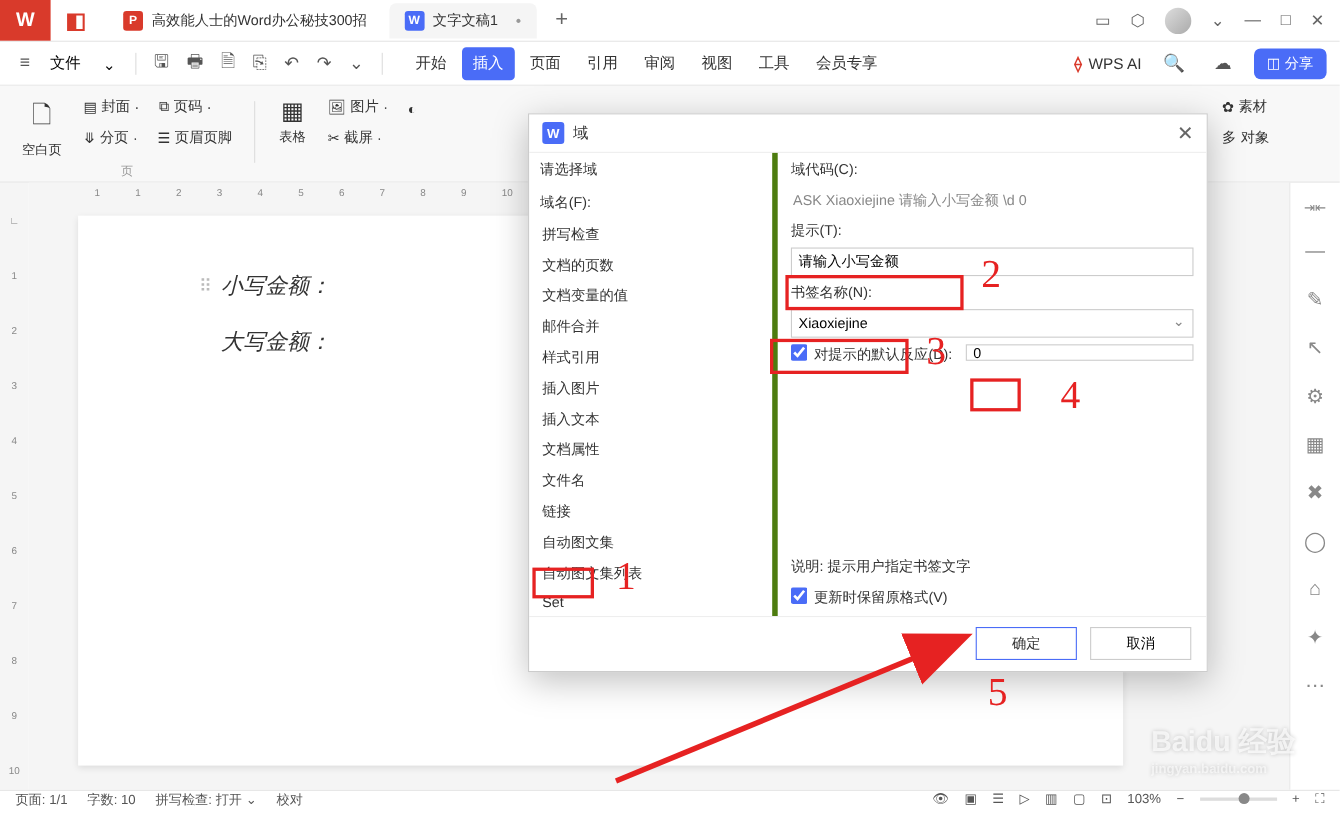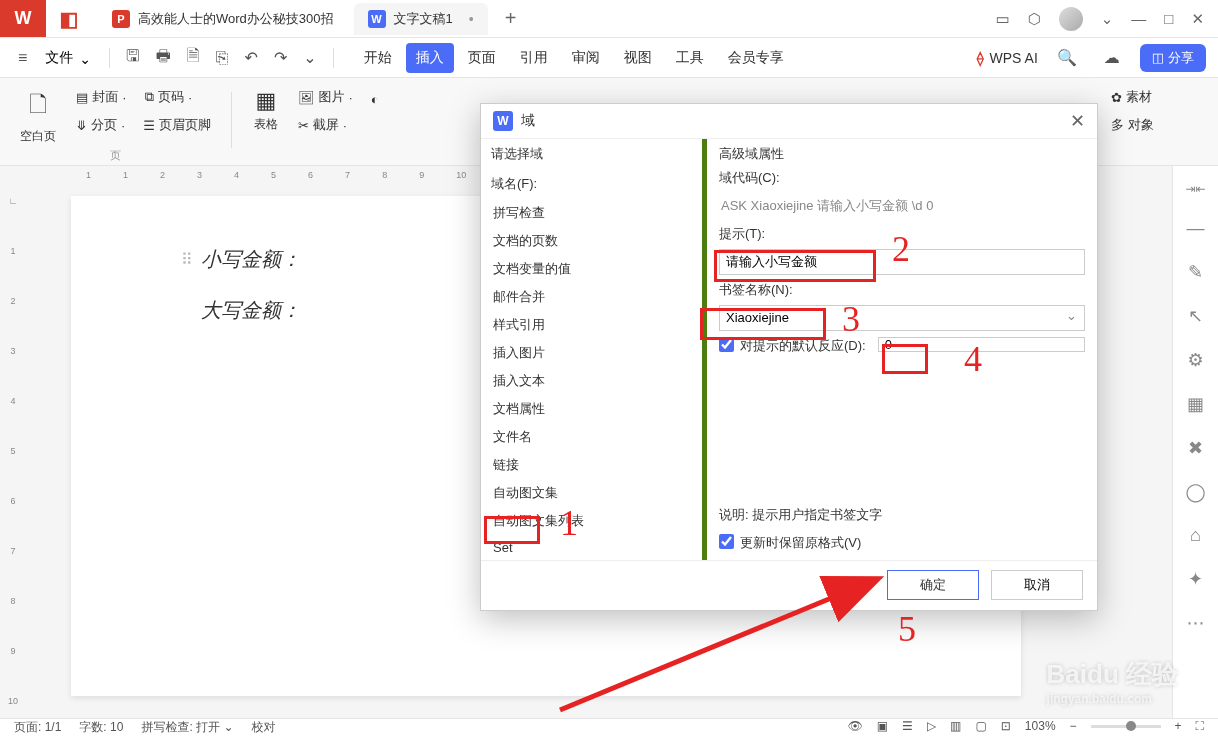--- a/index.html
+++ b/index.html
@@ -17,21 +17,21 @@
 .tab .w-icon { width: 18px; height: 18px; background: #4a6cf7; border-radius: 3px; color: #fff; display: flex; align-items: center; justify-content: center; font-size: 11px; font-weight: bold; }
 .tab .p-icon { width: 18px; height: 18px; background: #d93a2b; border-radius: 3px; color: #fff; display: flex; align-items: center; justify-content: center; font-size: 11px; font-weight: bold; }
 .tab .close { margin-left: 8px; color: #999; font-size: 14px; }
 .tab-add { width: 30px; color: #666; font-size: 20px; text-align: center; margin-left: 8px; cursor: pointer; }
 .tb-right { margin-left: auto; display: flex; align-items: center; gap: 18px; padding-right: 14px; color: #888; }
 .avatar { width: 24px; height: 24px; border-radius: 50%; background: linear-gradient(135deg,#ddd,#aaa); }
 .win-btn { font-size: 15px; color: #666; }
 
 
 .menubar { height: 40px; display: flex; align-items: center; border-bottom: 1px solid #e5e5e5; padding: 0 12px; gap: 4px; }
-.file-menu { display: flex; align-items: flex-end; gap: 6px; padding: 4px 8px; font-size: 14px; }
+.file-menu { display: flex; align-items: flex-end; gap: 20px; padding: 4px 8px; font-size: 14px; }
 .menubar .icon-btn { color: #555; font-size: 16px; padding: 4px 6px; }
 .menubar .divider { width: 1px; height: 20px; background: #ddd; margin: 0 6px; }
 .menu-tabs { display: flex; gap: 4px; margin-left: 10px; }
 .menu-tab { padding: 6px 10px; font-size: 14px; color: #333; border-radius: 4px; }
 .menu-tab.active { background: #4a6cf7; color: #fff; }
 .menubar-right { margin-left: auto; display: flex; align-items: center; gap: 14px; }
 .wps-ai { display: flex; align-items: center; gap: 6px; font-size: 14px; color: #333; }
 .ai-icon { color: #d93a2b; font-weight: bold; }
 .share-btn { background: #4a6cf7; color: #fff; padding: 5px 12px; border-radius: 6px; font-size: 13px; display: flex; align-items: center; gap: 4px; }
 
@@ -284,21 +284,20 @@
         <div class="dlg-item">插入文本</div>
         <div class="dlg-item">文档属性</div>
         <div class="dlg-item">文件名</div>
         <div class="dlg-item">链接</div>
         <div class="dlg-item">自动图文集</div>
         <div class="dlg-item">自动图文集列表</div>
         <div class="dlg-item">Set</div>
       </div>
     </div>
     <div class="dlg-right">
-      <div class="field-label">高级域属性</div>
       <div class="field-label">域代码(C):</div>
       <div class="field-code">ASK Xiaoxiejine 请输入小写金额 \d  0</div>
       <div class="field-label">提示(T):</div>
       <input class="field-input" value="请输入小写金额" style="">
       <div class="field-label">书签名称(N):</div>
       <div class="select-wrap"><input class="field-input" value="Xiaoxiejine" style=""></div>
       <div class="check-row">
         <input type="checkbox" checked="" style="">
         <span>对提示的默认反应(D):</span>
         <input class="field-input" style="flex: 1 1 0%; margin-left: 6px;" value="0">

